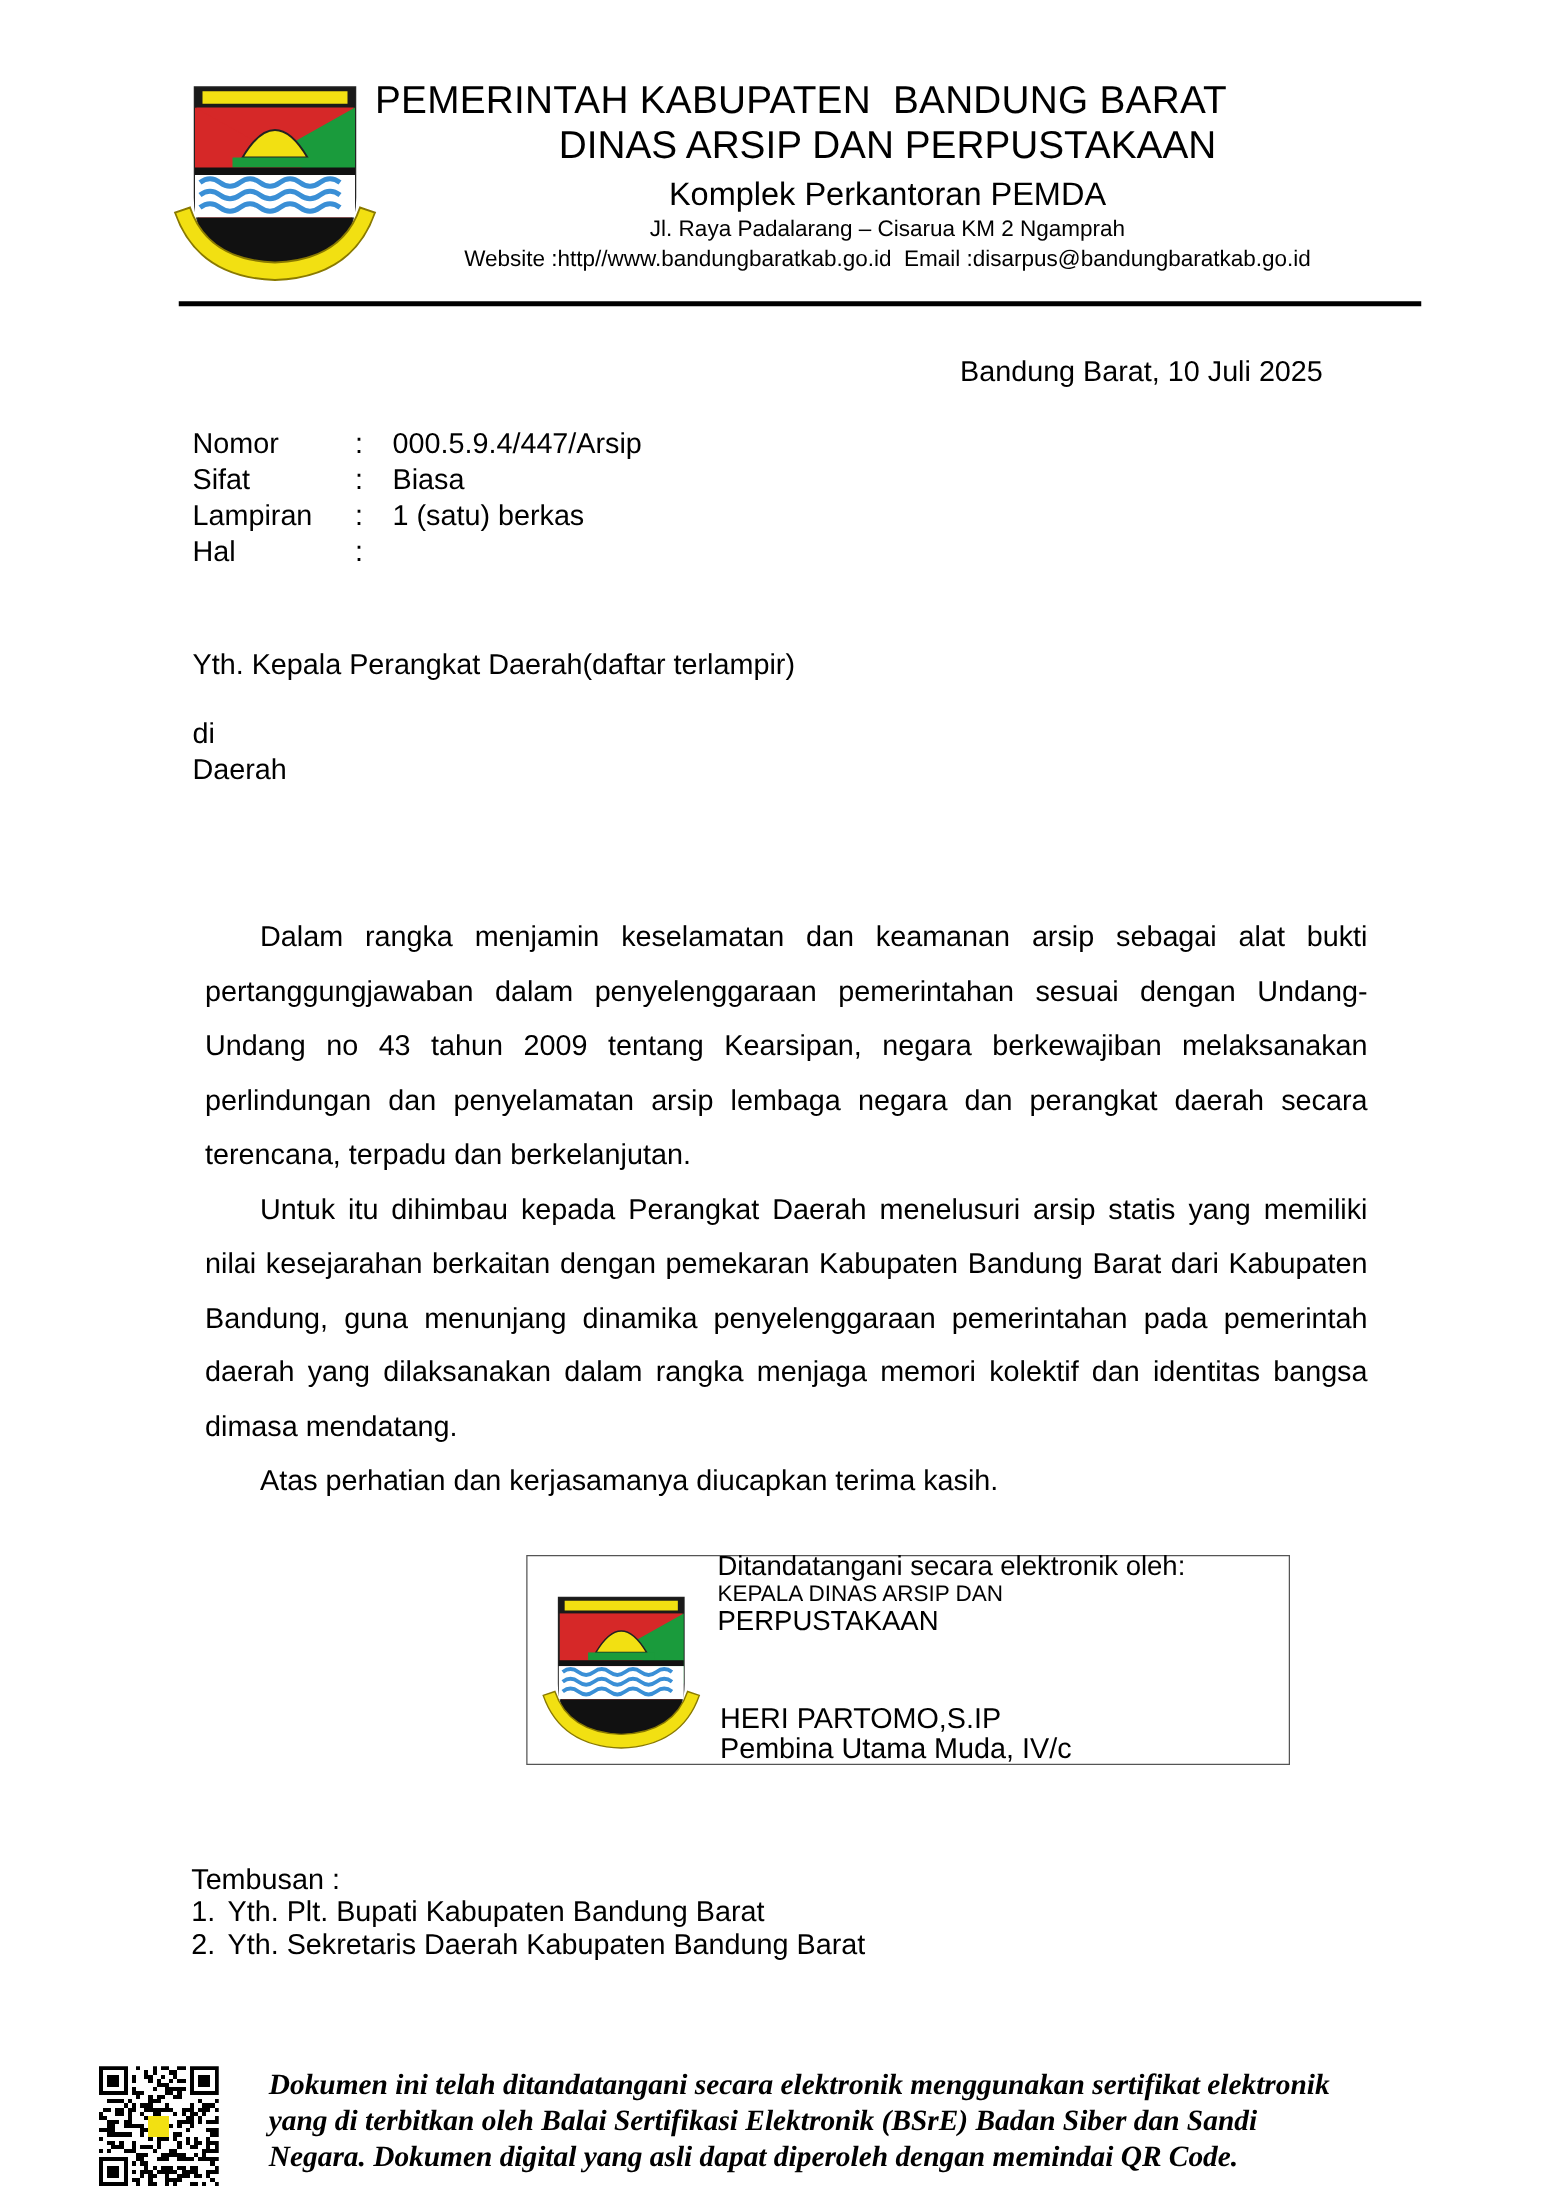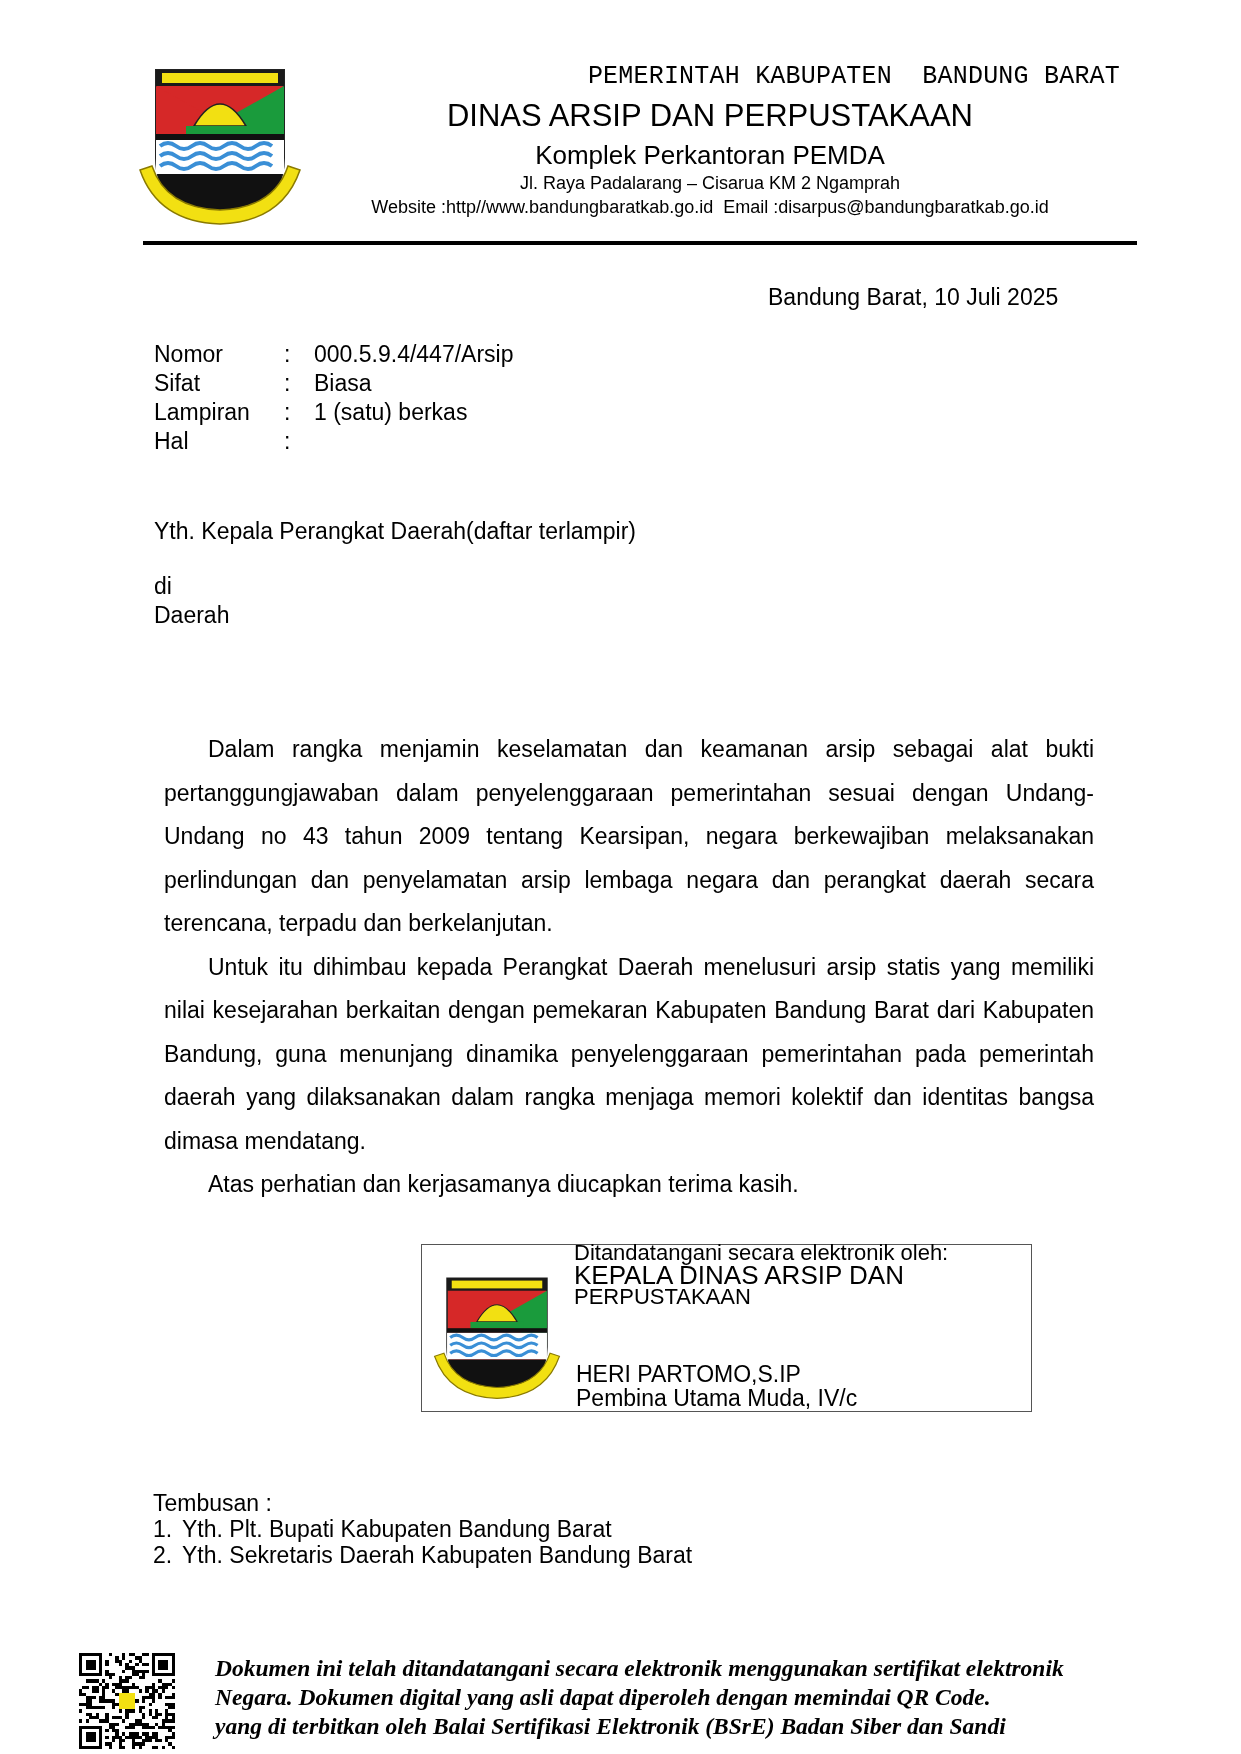--- a/index.html
+++ b/index.html
@@ -2,21 +2,21 @@
 <html><head>
   <meta charset="utf-8">
   <style>
     html, body { margin: 0; padding: 0; background: #ffffff; }
     body { width: 1241px; height: 1754px; position: relative; overflow: hidden;
            font-family: "Liberation Sans", sans-serif; color: #000; }
     .abs { position: absolute; }
 
     
     .logo { left: 138px; top: 62px; width: 164px; height: 164px; }
-    .hdr-line1 { left: 300px; width: 820px; top: 62px; text-align: right; font-size: 25px; letter-spacing: 0.2px; white-space: pre; font-family: Liberation Mono, monospace; }
+    .hdr-line1 { left: 300px; width: 820px; top: 62px; text-align: left; font-size: 31px; letter-spacing: 0.2px; white-space: pre; }
     .hdr-line2 { left: 300px; width: 820px; top: 98px; text-align: center; font-size: 31px; font-weight: normal; }
     .hdr-line3 { left: 300px; width: 820px; top: 140px; text-align: center; font-size: 26px; }
     .hdr-line4 { left: 300px; width: 820px; top: 173px; text-align: center; font-size: 18px; }
     .hdr-line5 { left: 300px; width: 820px; top: 197px; text-align: center; font-size: 18px; white-space: pre; }
     .rule { left: 143px; top: 241px; width: 994px; height: 4px; background: #000; }
 
     .date { left: 768px; top: 284px; font-size: 23px; }
 
     
     .meta { left: 154px; top: 340px; font-size: 23px; line-height: 29px; }
@@ -29,21 +29,21 @@
     .di { left: 154px; top: 572px; font-size: 23px; line-height: 29px; }
 
     
     .body { left: 164px; top: 728px; width: 930px; font-size: 23px; line-height: 43.5px; text-align: justify; }
     .body p { margin: 0; text-indent: 44px; }
 
     
     .sig-box { left: 421px; top: 1244px; width: 611px; height: 168px; border: 1.5px solid #555; box-sizing: border-box; }
     .sig-logo { left: 433px; top: 1272px; width: 128px; height: 128px; }
     .sig-text1 { left: 574px; top: 1242px; font-size: 22px; line-height: 22px; }
-    .sig-text2 { left: 574px; top: 1264px; font-size: 26px; line-height: 22px; }
+    .sig-text2 { left: 574px; top: 1264px; font-size: 18px; line-height: 22px; }
     .sig-text3 { left: 574px; top: 1286px; font-size: 22px; line-height: 22px; }
     .sig-name { left: 576px; top: 1362px; font-size: 23px; line-height: 24px; }
     .sig-rank { left: 576px; top: 1386px; font-size: 23px; line-height: 24px; text-align: center; }
 
     
     .cc { left: 153px; top: 1490px; font-size: 23px; line-height: 26px; }
     .cc-item { display: flex; }
     .cc-num { width: 29px; }
 
     
@@ -449,15 +449,15 @@
       <rect x="23" y="1" width="5" height="5" fill="#fff"></rect>
       <rect x="24" y="2" width="3" height="3" fill="#000"></rect>
       <rect x="0" y="22" width="7" height="7" fill="#000"></rect>
       <rect x="1" y="23" width="5" height="5" fill="#fff"></rect>
       <rect x="2" y="24" width="3" height="3" fill="#000"></rect>
       <rect x="12" y="12" width="5" height="5" fill="#f2e012"></rect>
     </svg>
 </div>
 <div class="abs footer-note">
   <div>Dokumen ini telah ditandatangani secara elektronik menggunakan sertifikat elektronik</div>
+  <div>yang di terbitkan oleh Balai Sertifikasi Elektronik (BSrE) Badan Siber dan Sandi</div>
   <div>Negara. Dokumen digital yang asli dapat diperoleh dengan memindai QR Code.</div>
-  <div>yang di terbitkan oleh Balai Sertifikasi Elektronik (BSrE) Badan Siber dan Sandi</div>
 </div>
 
 </body></html>

